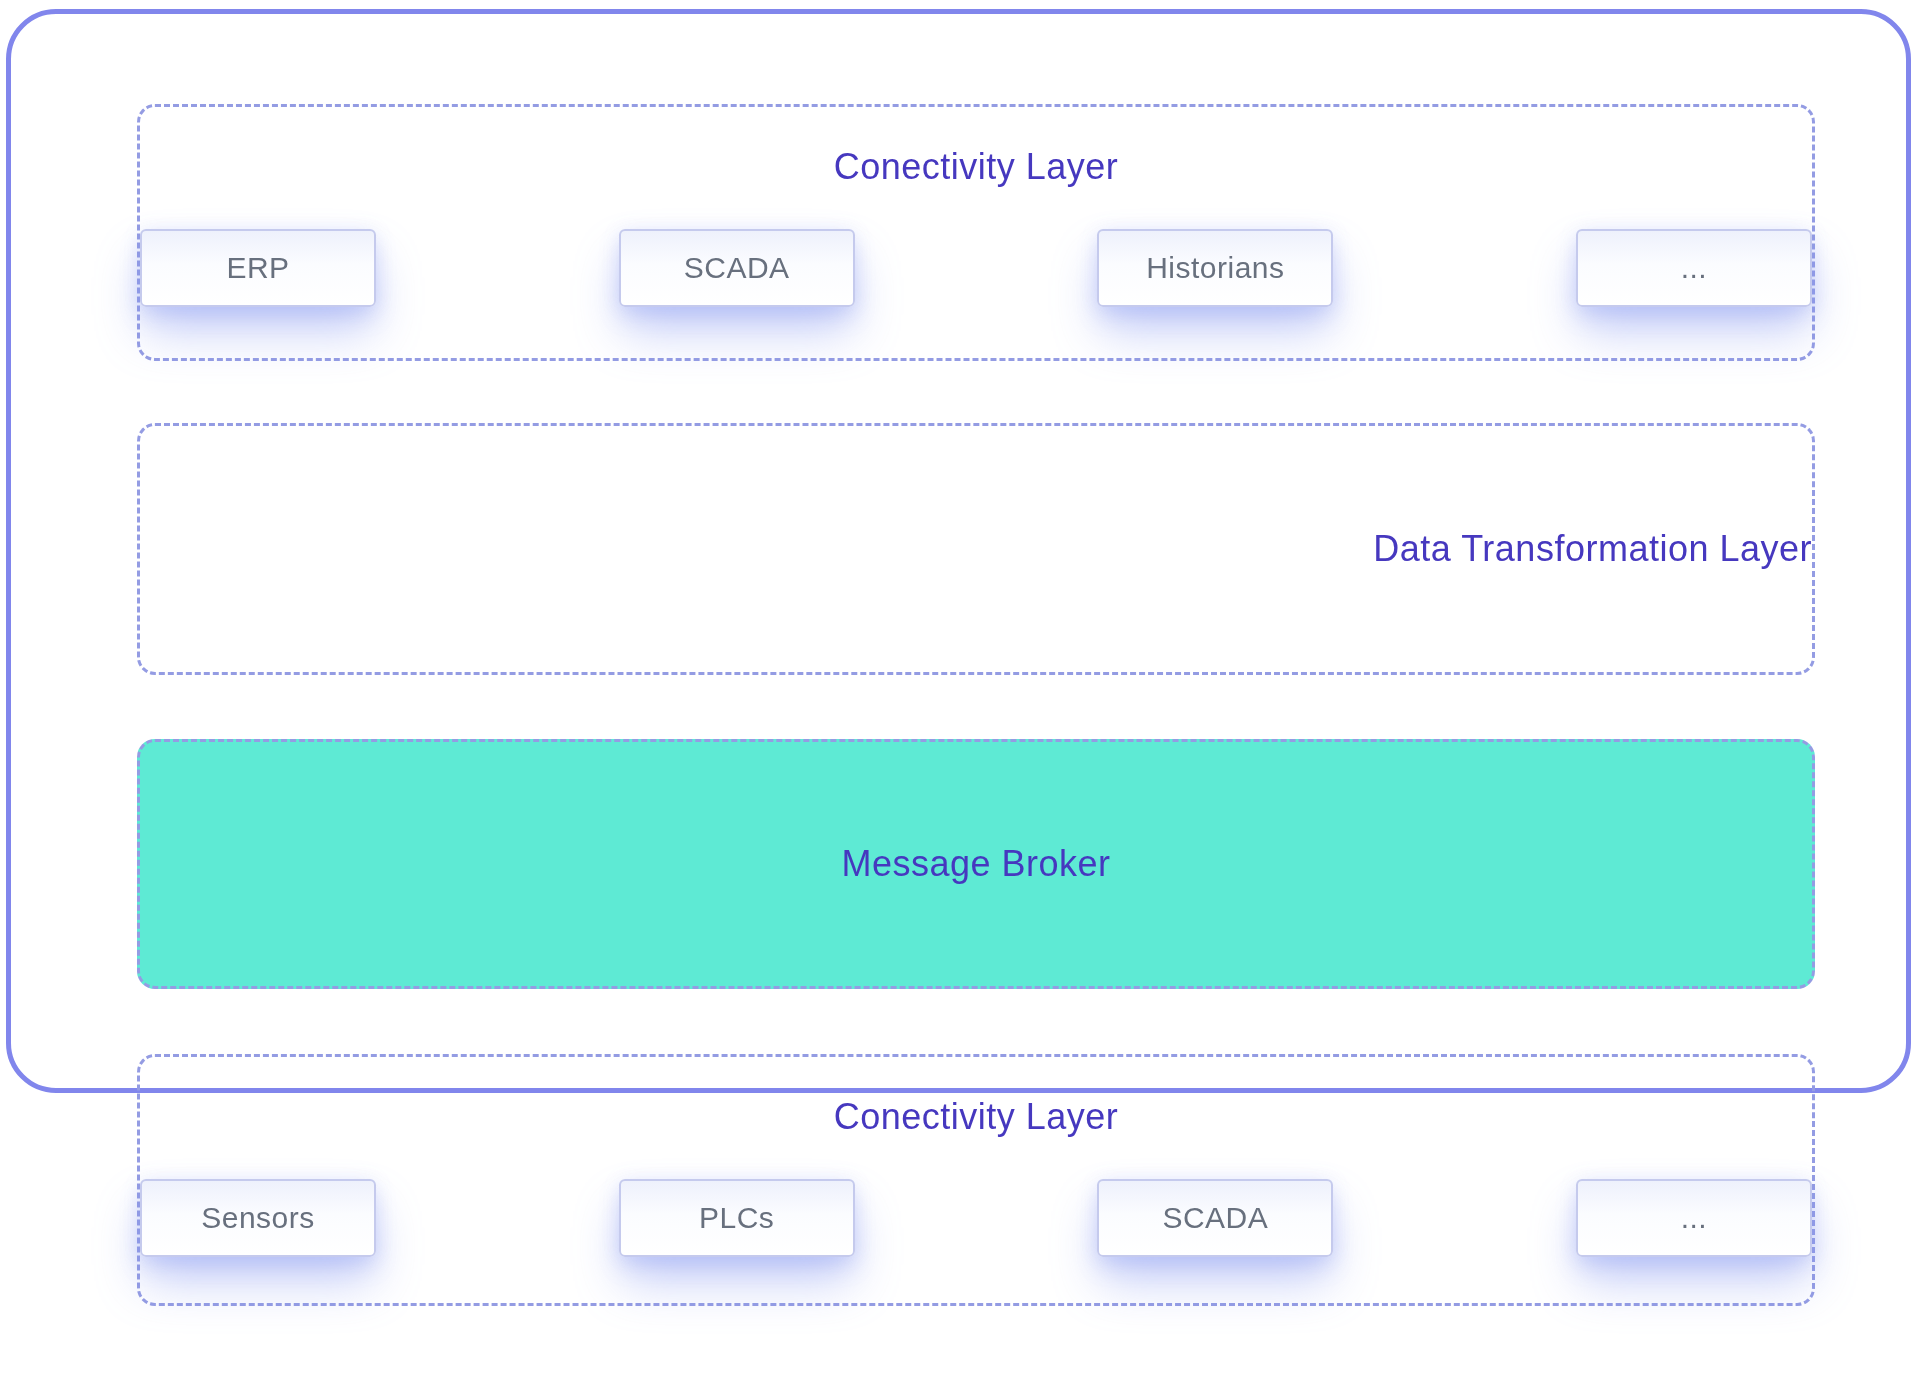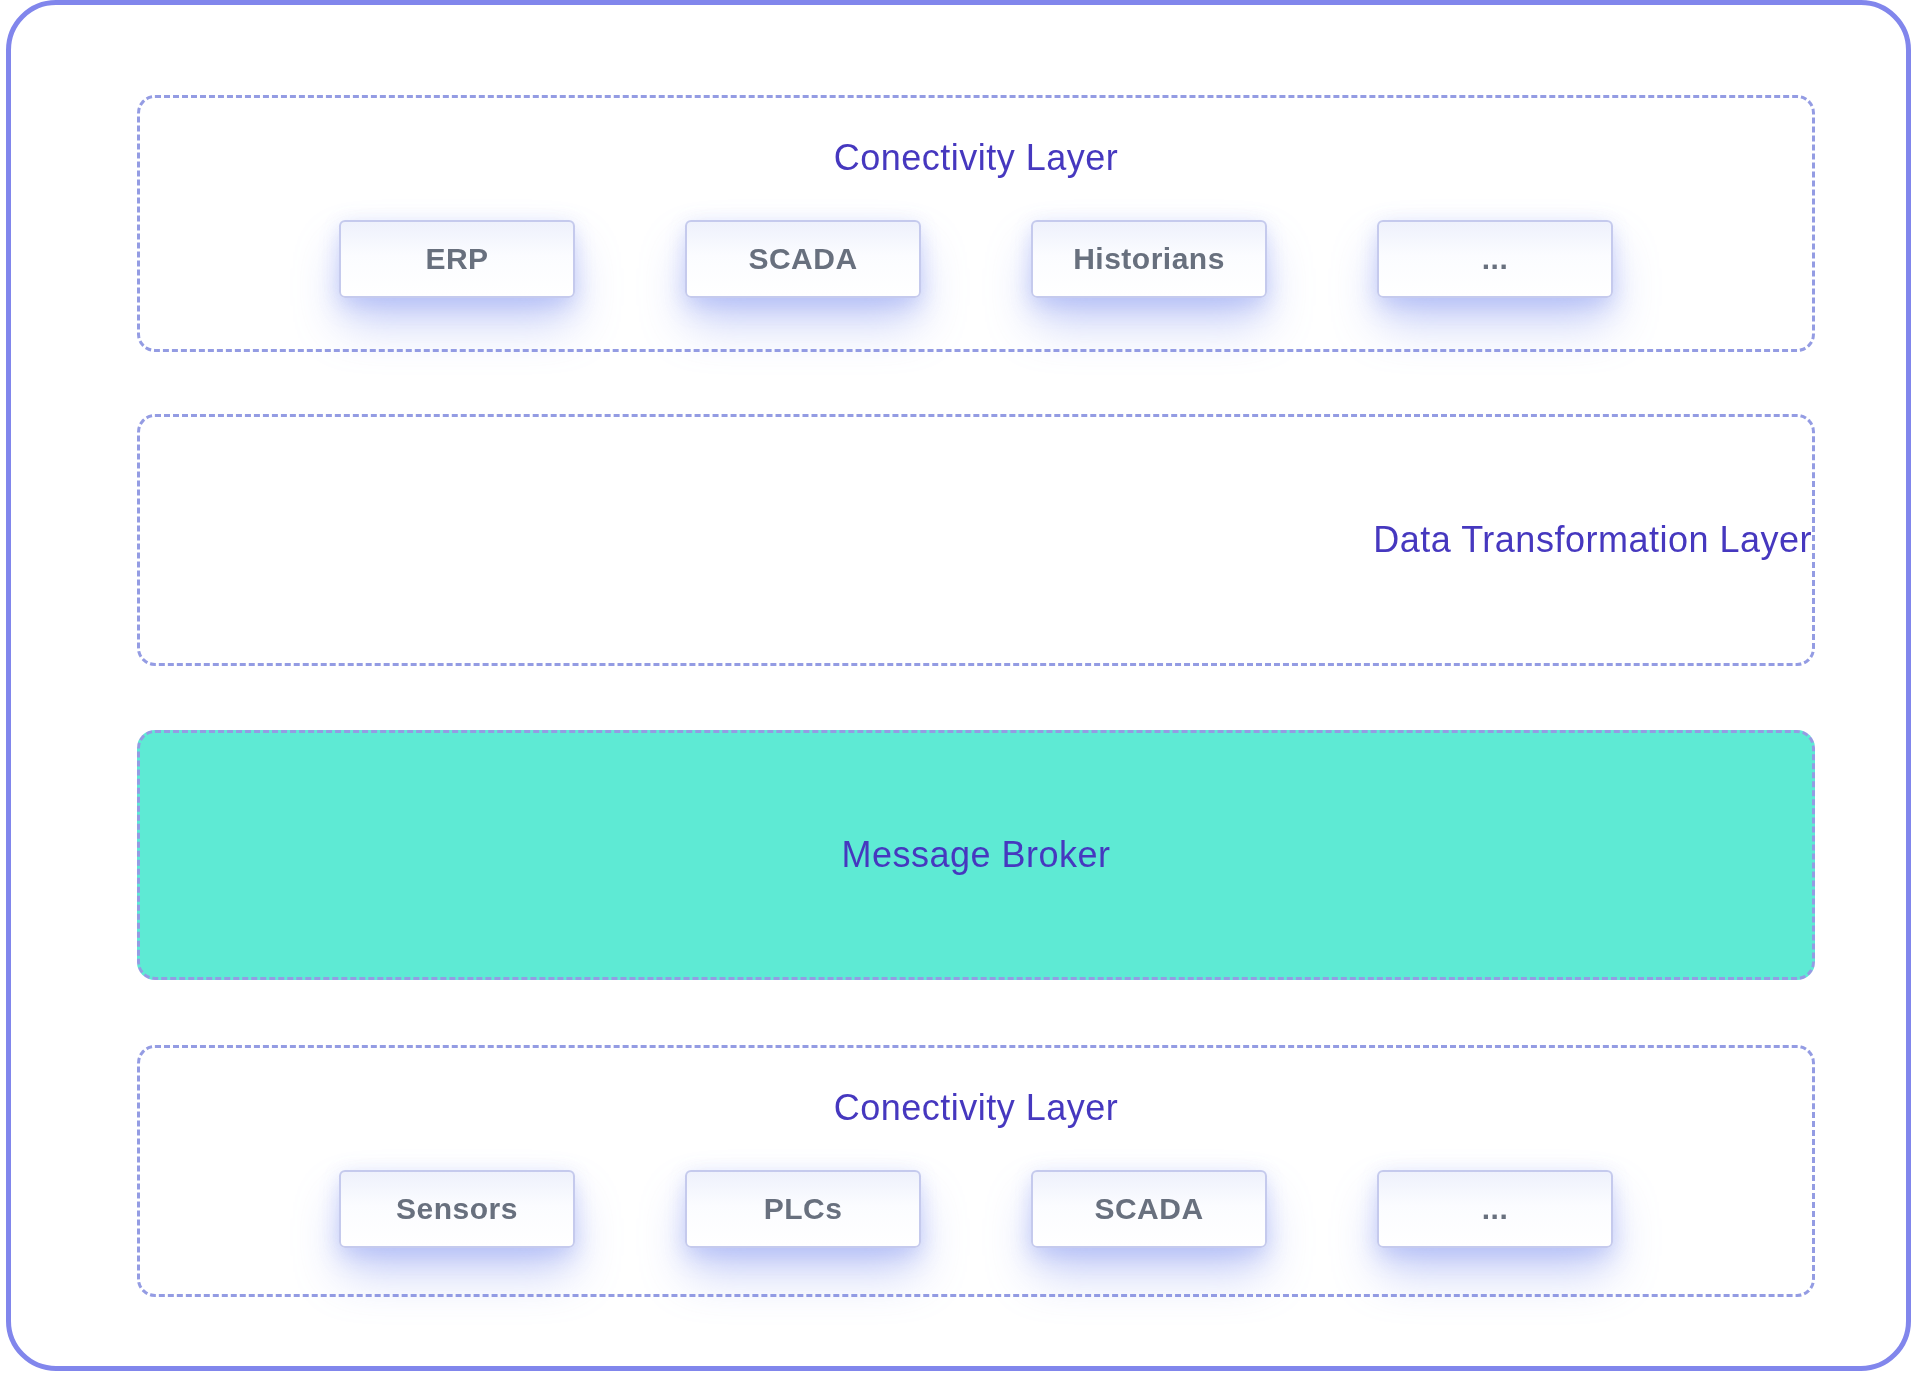--- a/index.html
+++ b/index.html
@@ -5,22 +5,22 @@
   * { margin: 0; padding: 0; box-sizing: border-box; }
   html, body {
     width: 1920px; height: 1385px;
     background: #ffffff;
     font-family: "Liberation Sans", sans-serif;
     position: relative;
     overflow: hidden;
   }
   .frame {
     position: absolute;
-    left: 6px; top: 0;
-    width: 1905px; height: 1371px;
+    left: 6px; top: 9px;
+    width: 1905px; height: 1084px;
     border: 5px solid #8186ec;
     border-radius: 50px;
     background: #ffffff;
     padding-left: 32px;
   }
   .layer {
     position: absolute;
     left: 126px;
     width: 1678px;
     border: 3px dashed #949ce3;
@@ -48,23 +48,22 @@
     top: 725px; height: 250px;
     background: #5eead4;
     display: flex; align-items: center; justify-content: center;
   }
   
   .layer.l4 { top: 1040px; height: 252px; padding-top: 36px; }
   .layer.l4 .chip-row { margin-top: 38px; }
 
   .chip-row {
     display: flex;
-    justify-content: center;
+    justify-content: space-between;
     gap: 110px;
-    font-weight: bold;
   }
   .chip {
     width: 236px; height: 78px;
     border: 2px solid #c5caed;
     border-radius: 6px;
     background: linear-gradient(180deg, #eef1fc 0%, #fbfcff 45%, #ffffff 100%);
     display: flex; align-items: center; justify-content: center;
     font-size: 30px;
     color: #68707e;
     letter-spacing: 0.5px;

